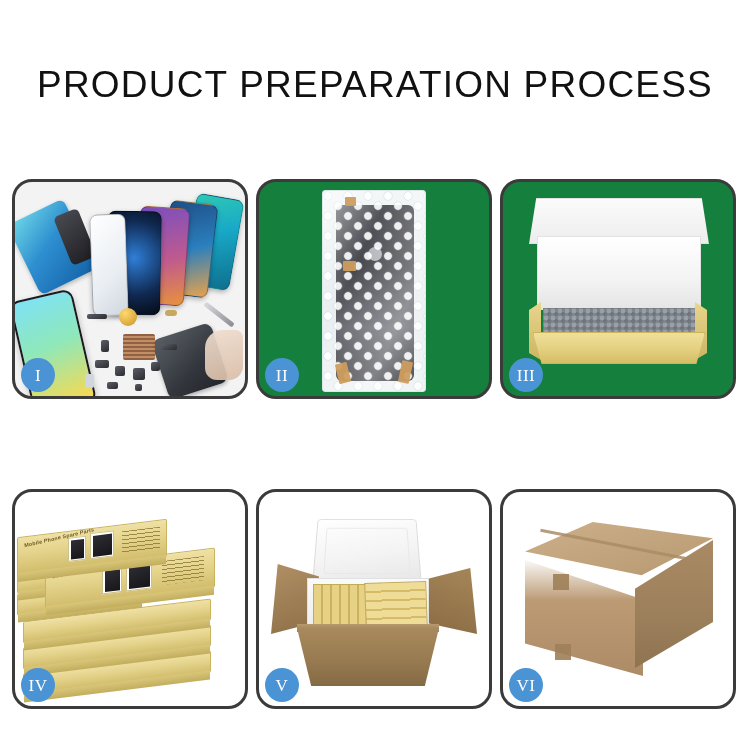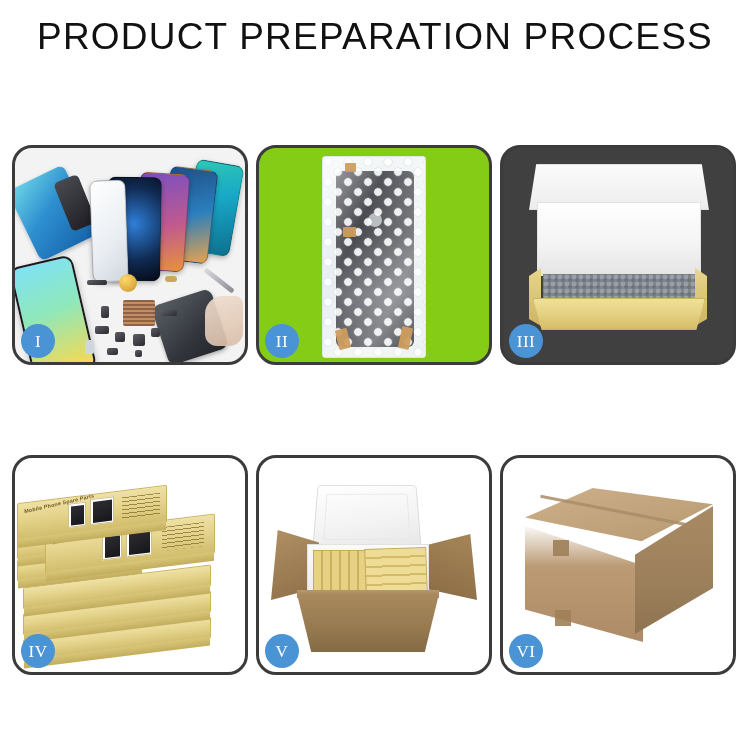--- a/index.html
+++ b/index.html
@@ -5,21 +5,21 @@
   * { box-sizing: border-box; margin: 0; padding: 0; }
   html, body {
     width: 750px; height: 750px;
     background: #ffffff;
     font-family: "Liberation Sans", sans-serif;
     overflow: hidden;
   }
   .page { position: relative; width: 750px; height: 750px; background: #fff; }
 
   
-  .header { width: 100%; padding-top: 18px; text-align: center; }
+  .header { width: 100%; padding-top: 32px; text-align: center; margin-top: 34px; }
   .title {
     font-family: "Liberation Sans", sans-serif;
     font-size: 37px;
     font-weight: 400;
     letter-spacing: 1.2px;
     color: #111111;
     line-height: 1.05;
     white-space: nowrap;
   }
   .subtitle {
@@ -141,21 +141,21 @@
     transform: rotate(38deg);
   }
   .p1-hand {
     position: absolute; right: 2px; top: 148px;
     width: 38px; height: 50px; border-radius: 18px 8px 14px 12px;
     background: linear-gradient(160deg,#f0ded0,#d9bda6);
     opacity: .92;
   }
 
   
-  .p2 { background: #84cc16; }
+  .p2 { background: #15803d; }
   .p2-bag {
     position: absolute; left: 50%; top: 8px; transform: translateX(-50%);
     width: 104px; height: 202px;
     background: linear-gradient(180deg,#f2f6f7 0%, #e7edef 50%, #eef3f4 100%);
     border: 1px solid #dfe6e8;
     border-radius: 3px;
     overflow: hidden;
   }
   .p2-inner {
     position: absolute; left: 13px; top: 14px;
@@ -178,21 +178,21 @@
   }
   .p2-sheen{
     position:absolute; inset:0;
     background:linear-gradient(115deg, rgba(255,255,255,.55) 0%, rgba(255,255,255,0) 35%, rgba(255,255,255,.35) 70%, rgba(255,255,255,0) 100%);
   }
   .tape {
     position: absolute; background: #cf9d5e; border-radius: 1px; opacity: .95;
   }
 
   
-  .p3 { background: #404040; text-align: right; }
+  .p3 { background: #15803d; text-align: right; }
   .p3-lidback {
     position: absolute; left: 26px; top: 16px; width: 180px; height: 46px;
     background: linear-gradient(180deg,#fbfbfb,#ededed);
     border: 1px solid #e0e0e0;
     clip-path: polygon(4% 0, 96% 0, 100% 100%, 0% 100%);
   }
   .p3-foam {
     position: absolute; left: 34px; top: 54px; width: 164px; height: 74px;
     background: linear-gradient(180deg,#ffffff 0%, #f3f3f3 60%, #e4e4e4 100%);
     border: 1px solid #e2e2e2;

